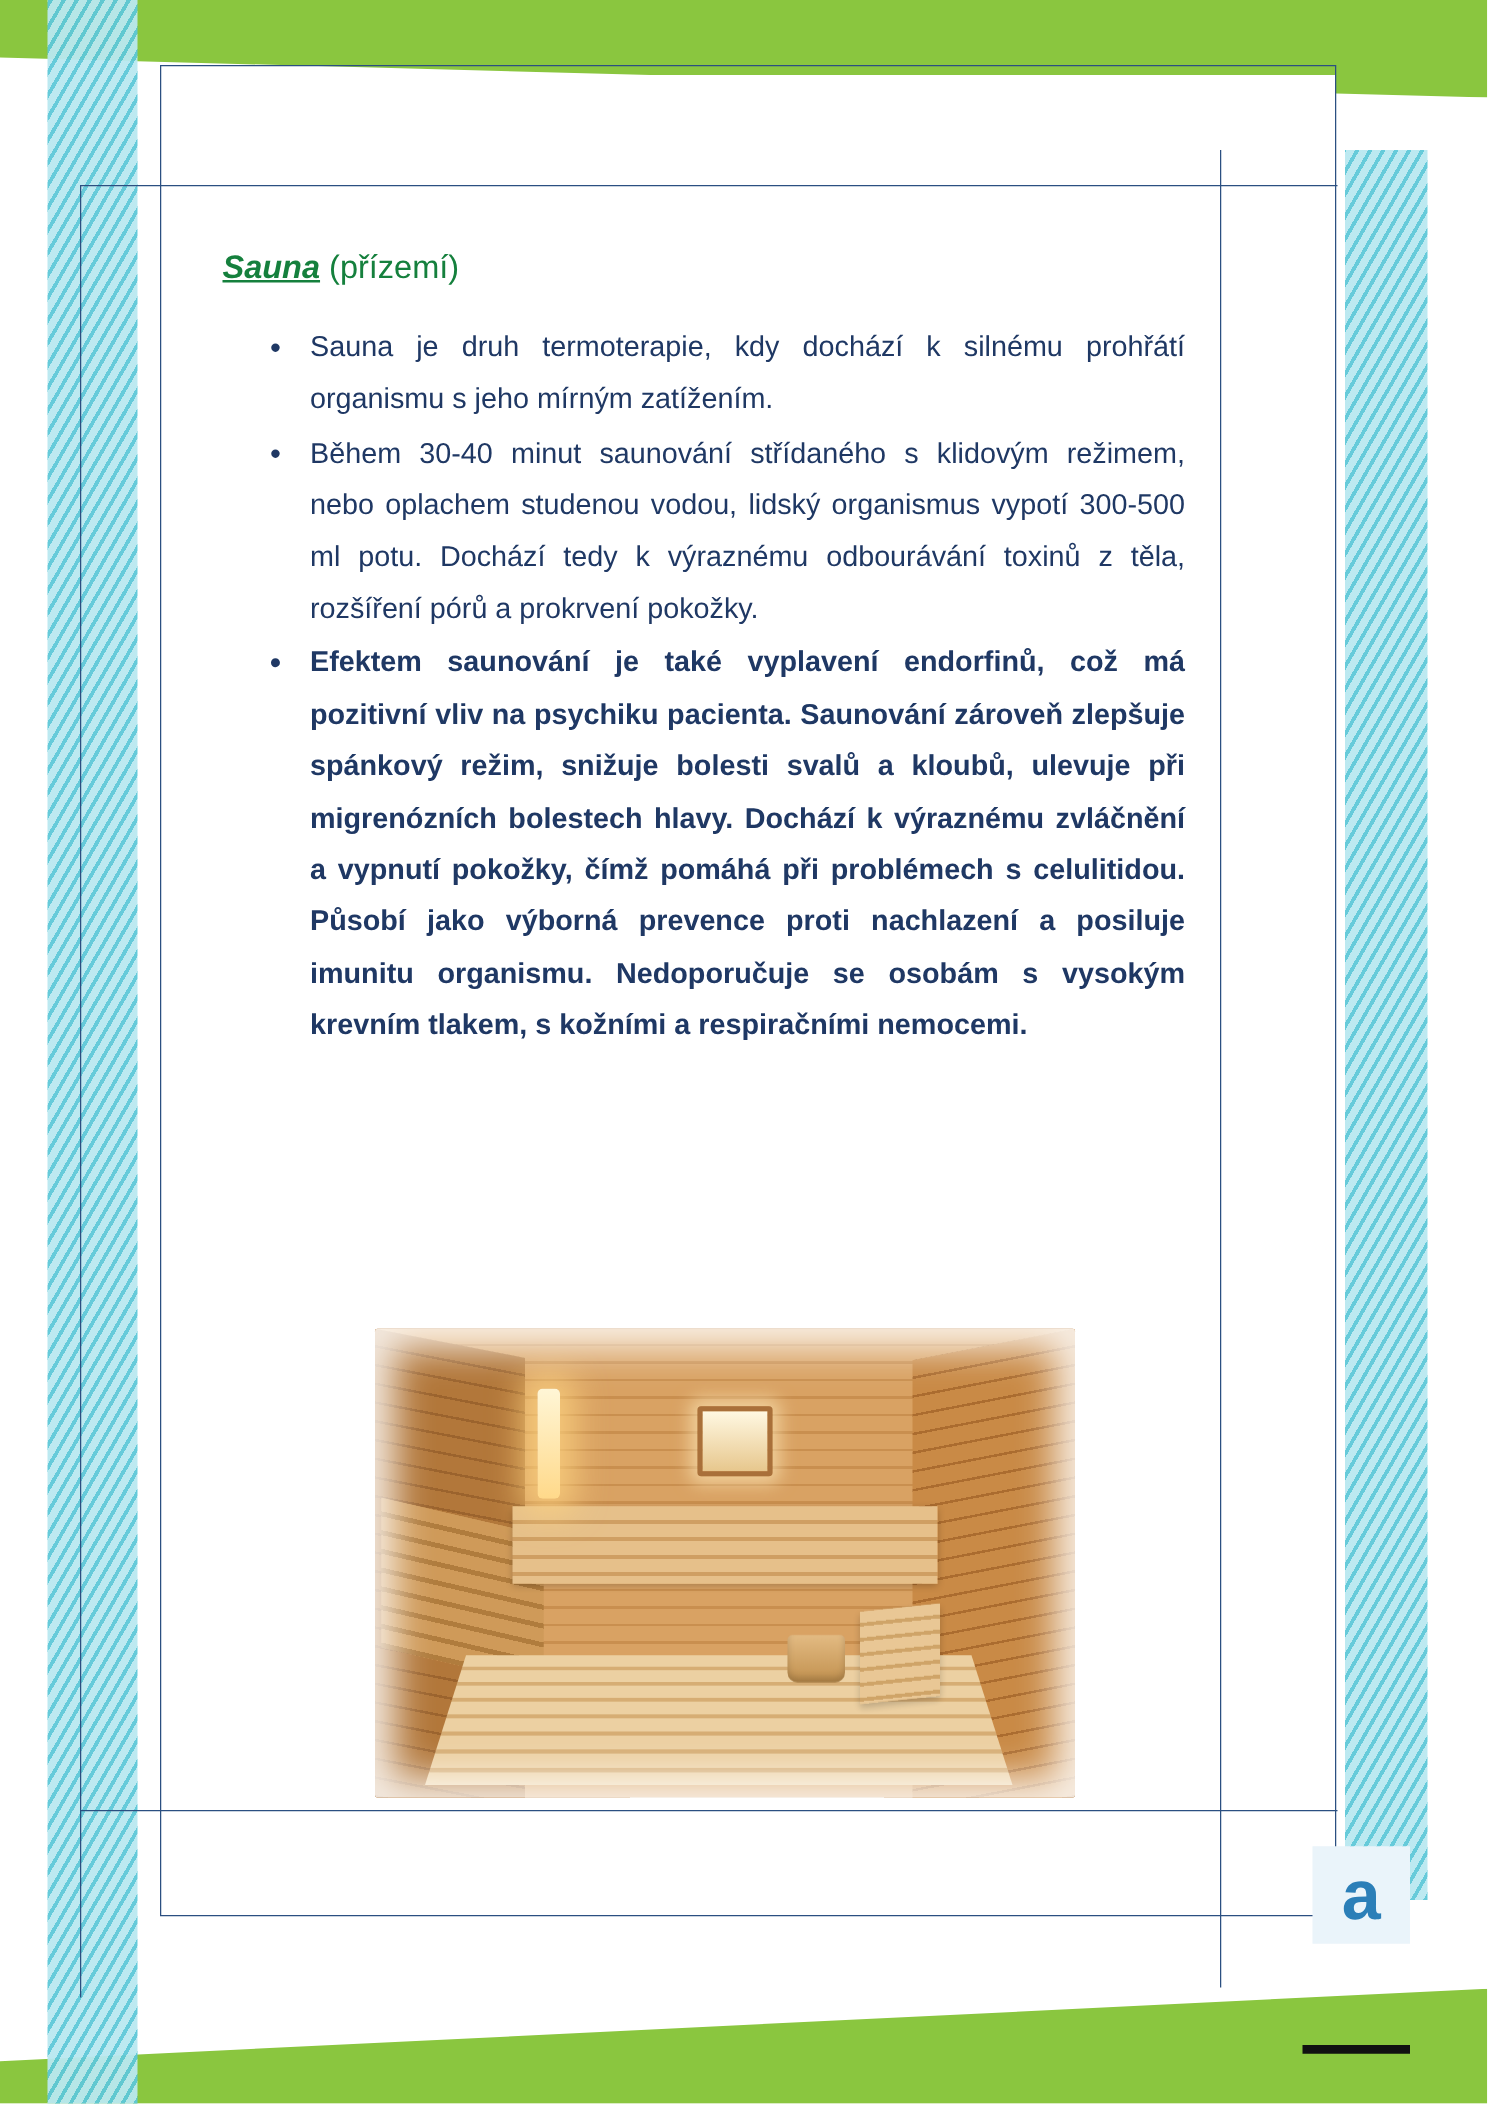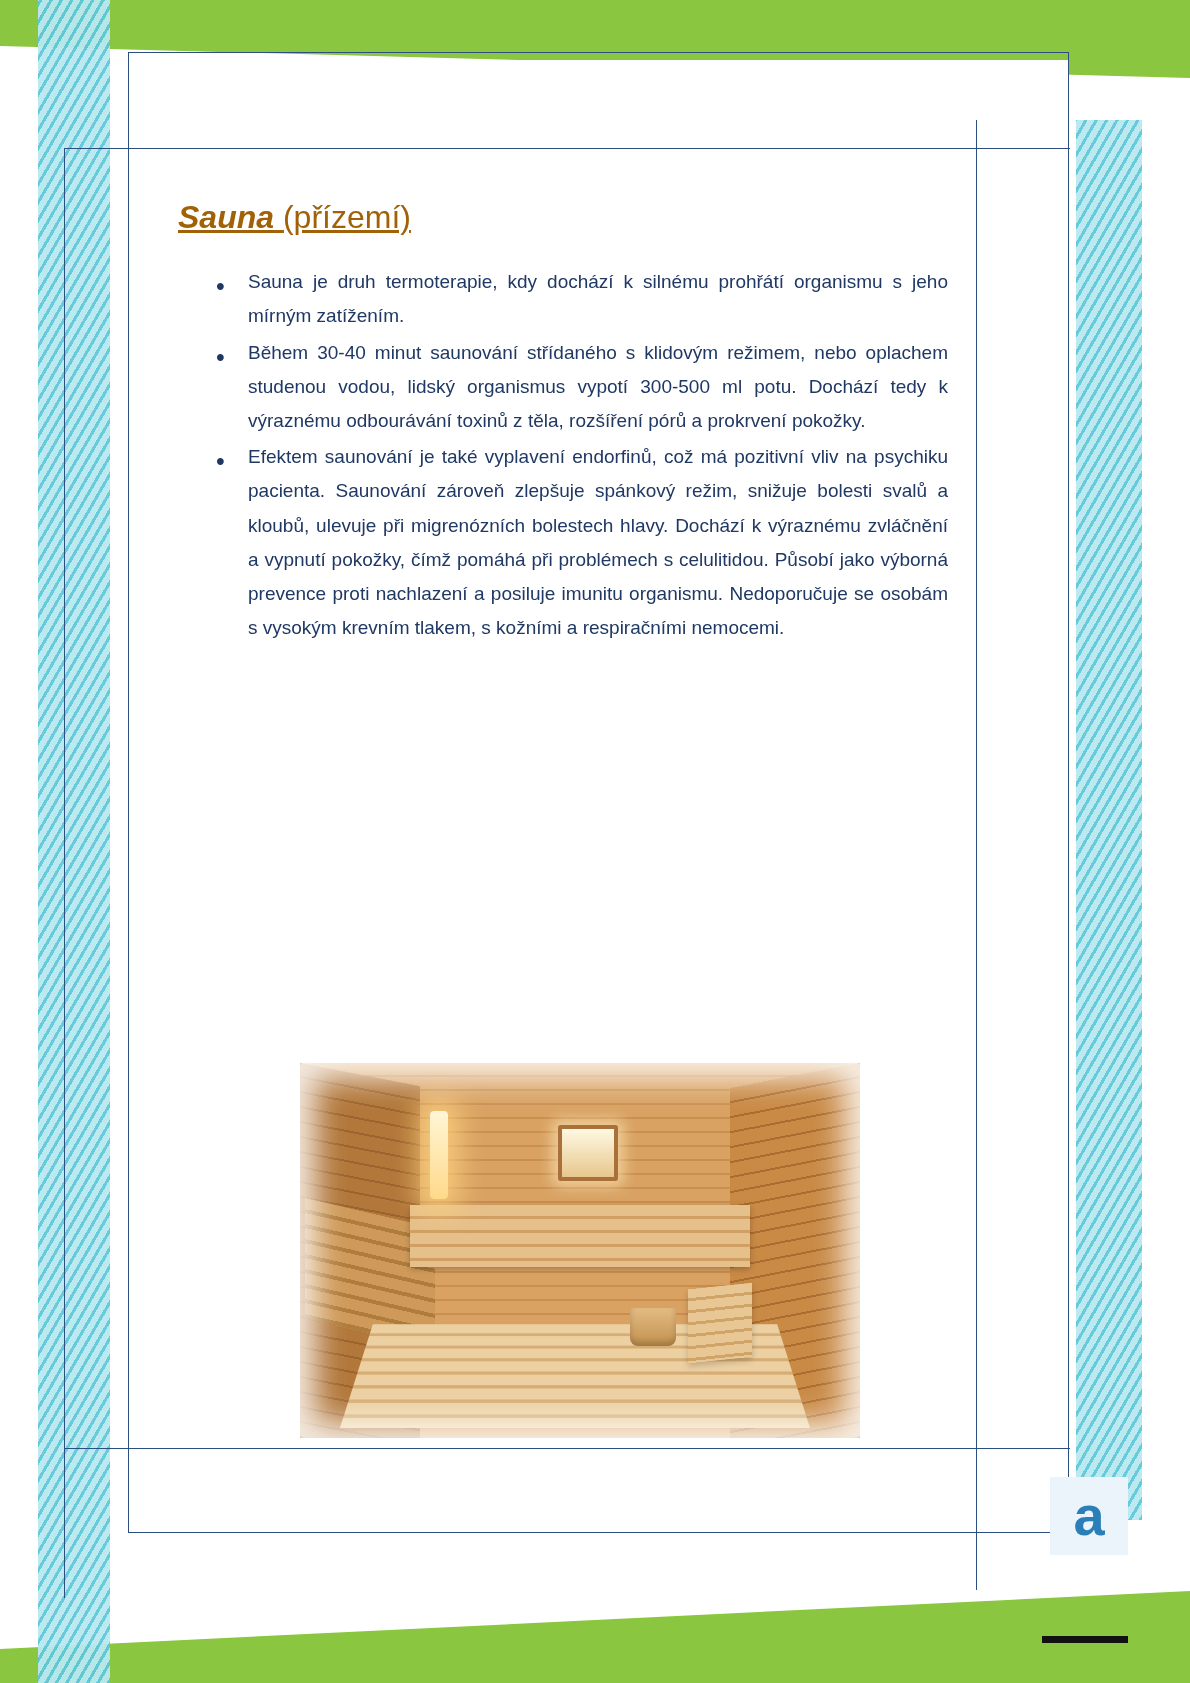--- a/index.html
+++ b/index.html
@@ -87,55 +87,54 @@
 
   
   .content {
     position: absolute;
     top: 196px;
     left: 178px;
     width: 770px;
   }
 
   .heading {
-    font-size: 32px;
+    font-size: 26px;
     line-height: 1.35;
     margin: 0 0 26px 0;
-    color: #a16207;
-    text-decoration: underline;
+    color: #15803d;
   }
   .heading .term {
     font-weight: bold;
     font-style: italic;
     text-decoration: underline;
   }
 
   ul.bullets {
     margin: 0;
     padding: 0 0 0 70px;
     list-style: none;
   }
   ul.bullets > li {
     position: relative;
-    font-size: 19px;
+    font-size: 23px;
     line-height: 1.80;
     text-align: justify;
     margin: 0 0 2px 0;
     color: #1f3864;
   }
   ul.bullets > li::before {
     content: "\2022";
     position: absolute;
     left: -32px;
     top: -1px;
     font-size: 25px;
     color: #1f3864;
   }
   
-  ul.bullets > li:last-child { margin-bottom: 0; }
+  ul.bullets > li:last-child { margin-bottom: 0; font-weight: bold; }
 
   
   .photo-wrap {
     position: absolute;
     top: 1063px;
     left: 300px;
     width: 560px;
     height: 375px;
   }
   .photo {

